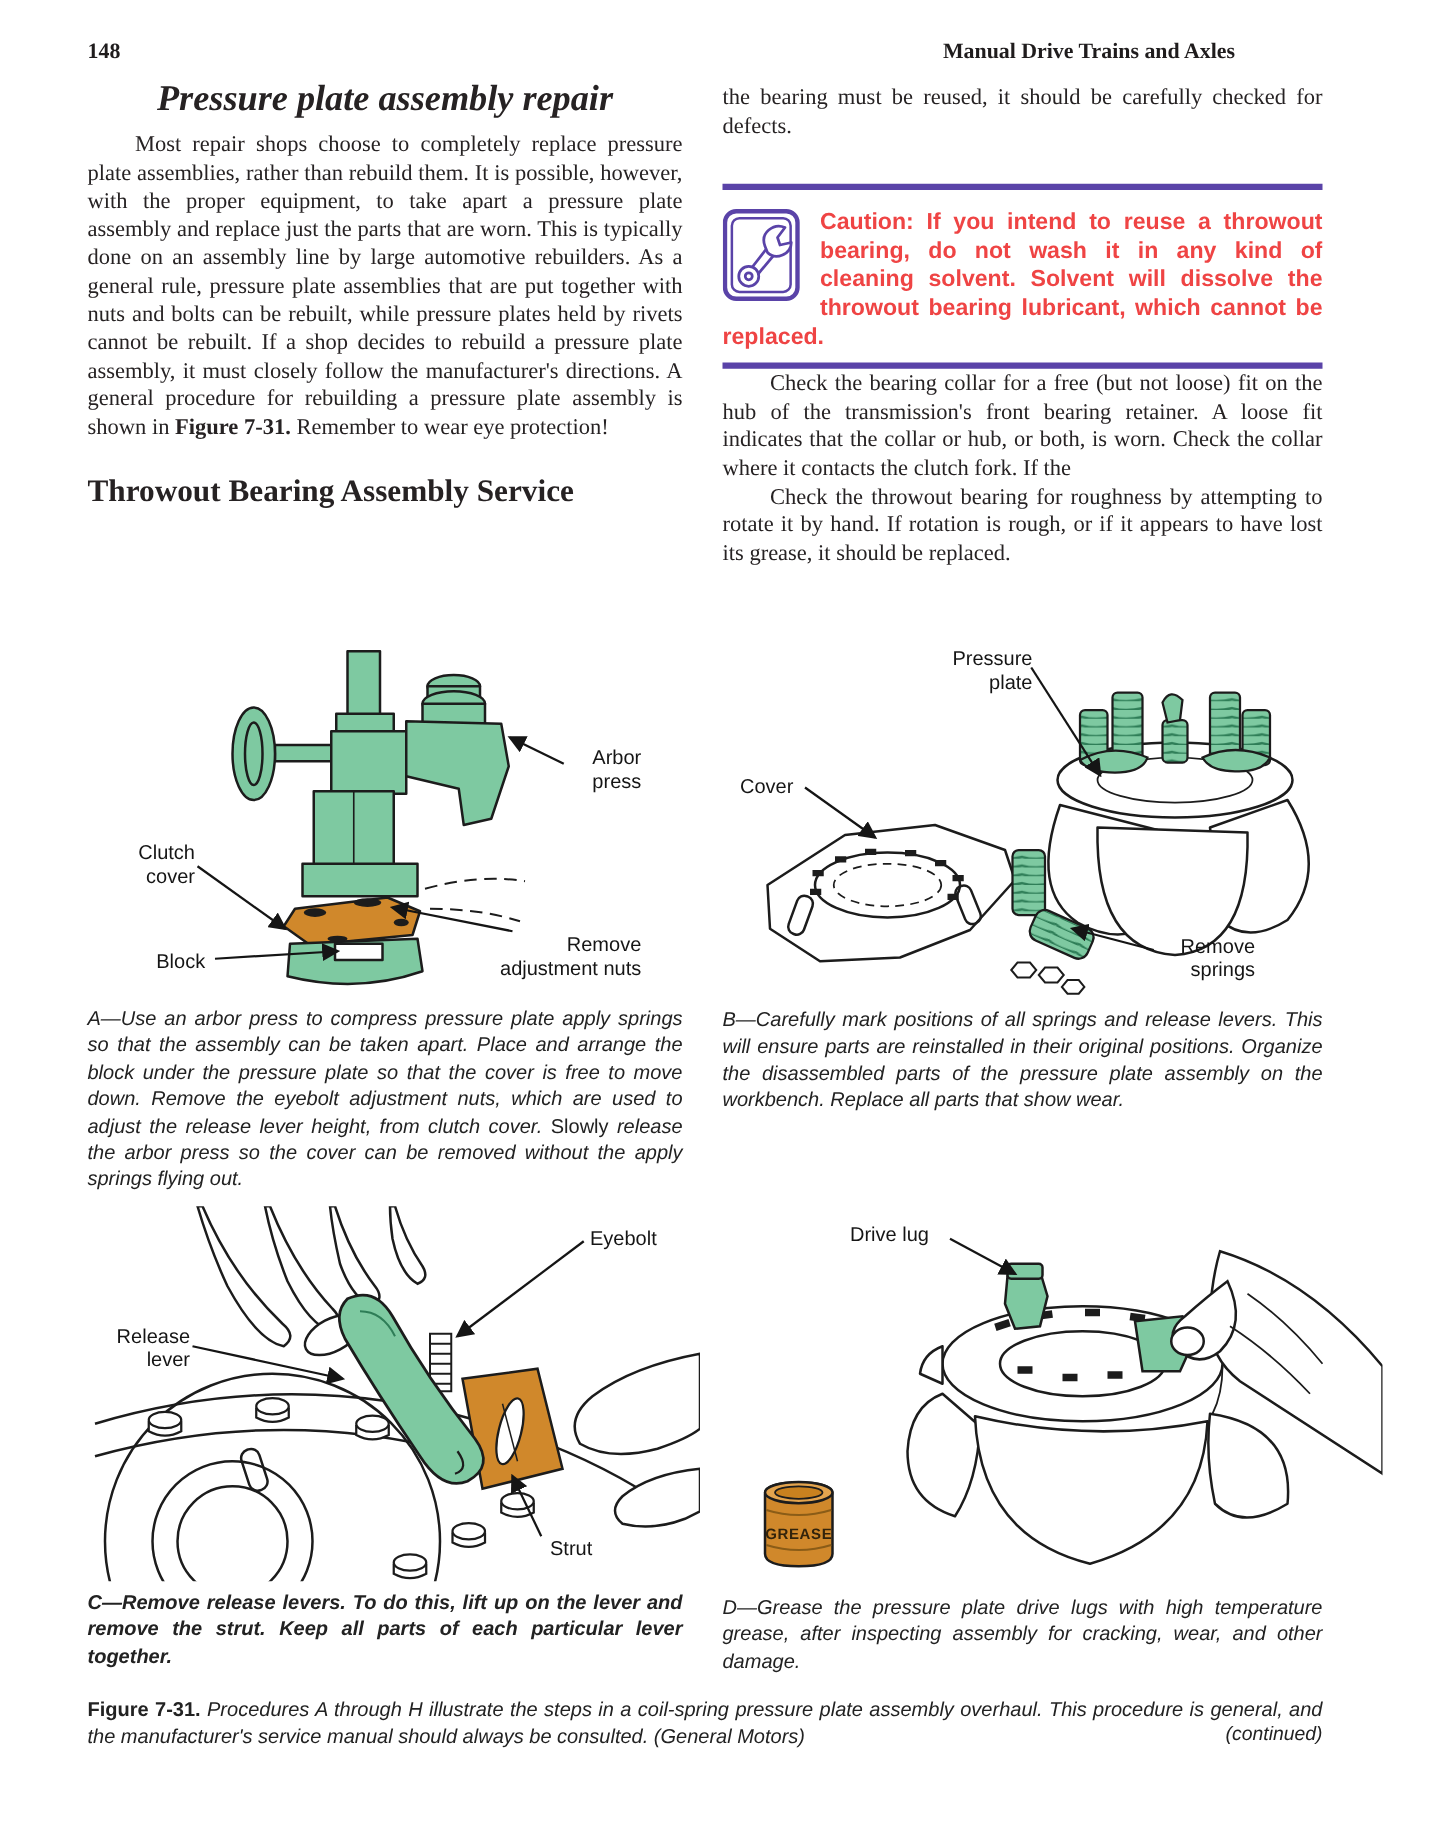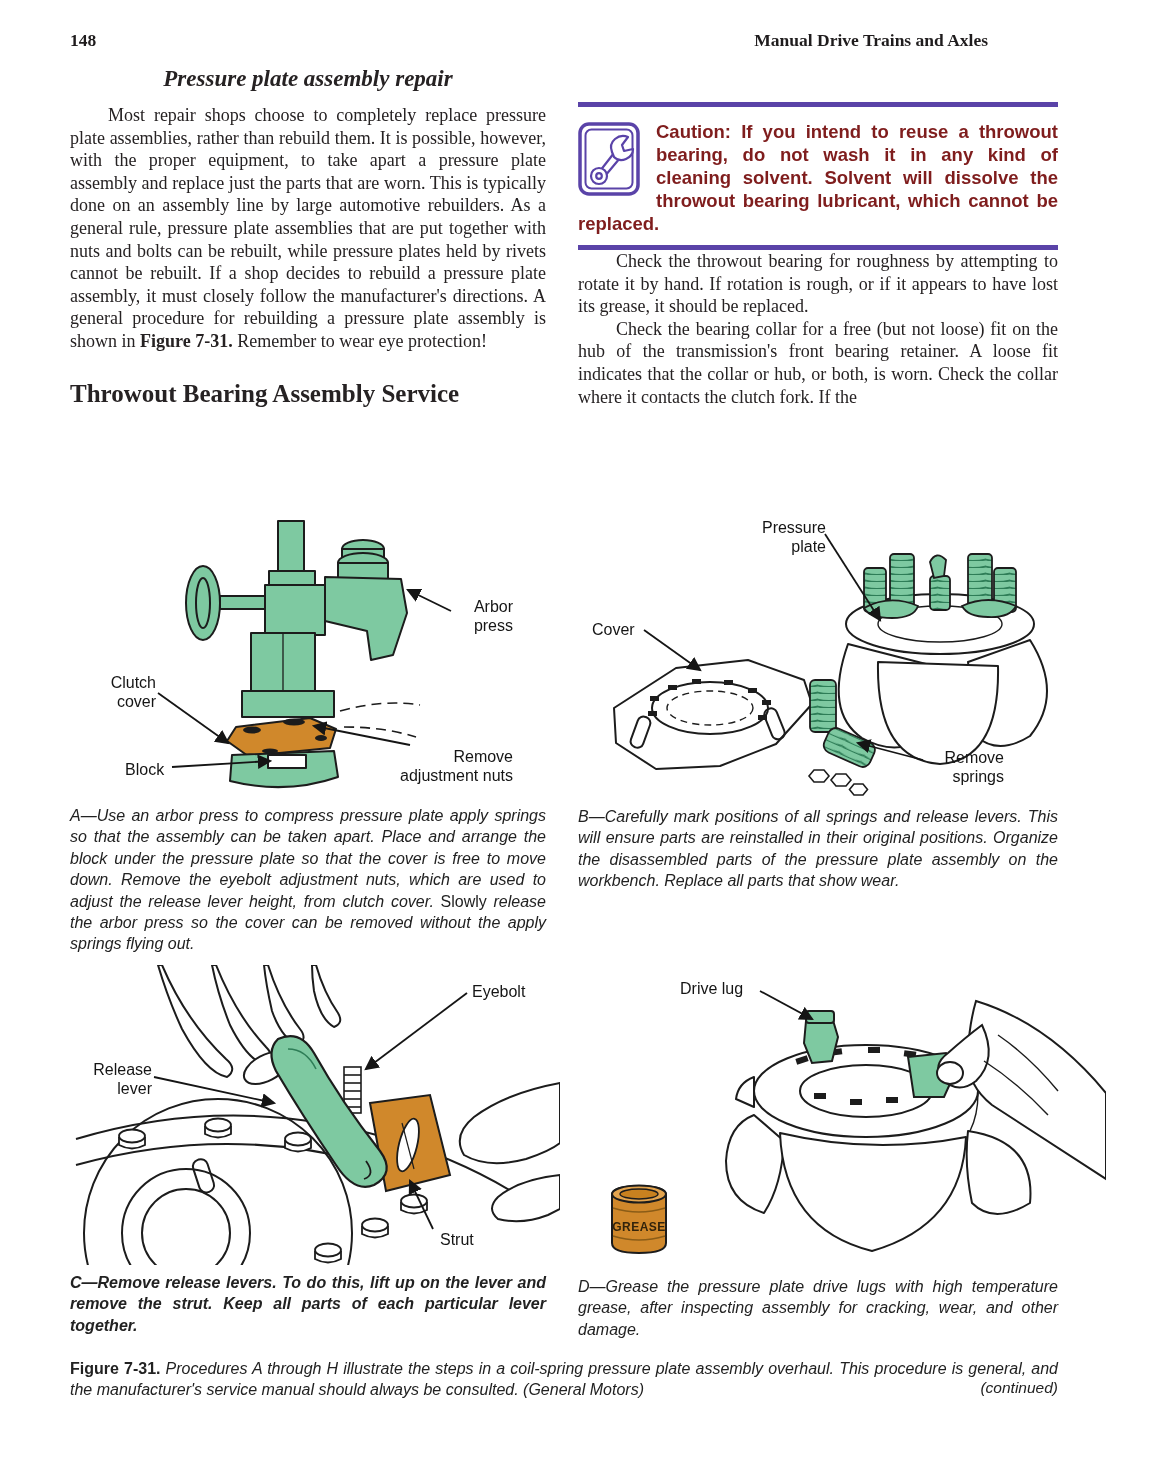--- a/index.html
+++ b/index.html
@@ -1,32 +1,32 @@
 <!DOCTYPE html>
 <html><head>
 <meta charset="utf-8">
 <style>
   html,body{margin:0;padding:0;background:#ffffff;}
   .page{position:relative;width:1156px;height:1477px;background:#fff;overflow:hidden;
         font-family:"Liberation Serif",serif;color:#262223;}
   .abs{position:absolute;}
   .hdr{font-weight:bold;font-size:17.5px;color:#1f1c1d;}
-  .h-italic{font-style:italic;font-weight:bold;font-size:23px;line-height:26px;
+  .h-italic{font-style:italic;font-weight:bold;font-size:29px;line-height:26px;
             text-align:center;margin:0 0 12px 0;}
   .h-italic.mt{margin-top:46px;margin-bottom:10px;}
   .h-main{font-weight:bold;font-size:25px;line-height:30px;margin:26px 0 13px 0;}
   .body-text{font-size:18px;line-height:22.6px;text-align:justify;margin:0;}
   .ind{text-indent:38px;}
   .rule{height:5px;background:#5a43a8;}
   .rule-top{margin:36px 0 13px 0;}
   .rule-bottom{margin:10px 0 0 0;}
   .caution{overflow:hidden;margin:0;}
   .caution-icon{float:left;width:62px;height:74px;margin:2px 16px 2px 0;}
   .caution-text{font-family:"Liberation Sans",sans-serif;font-weight:bold;font-size:18.5px;
-                line-height:23px;text-align:justify;color:#7f1d1d;margin:0;}
+                line-height:23px;text-align:justify;color:#ef4444;margin:0;}
   .fig{position:absolute;}
   .fig-art{position:absolute;left:0;top:0;width:100%;height:100%;}
   .fig-label{position:absolute;font-family:"Liberation Sans",sans-serif;font-size:16px;
              line-height:19px;color:#151515;text-align:right;}
   .fig-label.la{text-align:left;}
   .fig-cap{position:absolute;font-family:"Liberation Sans",sans-serif;font-style:italic;
            font-size:16px;line-height:21.4px;color:#222;text-align:justify;}
   .roman{font-style:normal;}
   .fig-main-cap b{font-style:normal;font-weight:bold;}
   .continued{position:absolute;font-family:"Liberation Sans",sans-serif;font-style:italic;
@@ -40,37 +40,38 @@
   <div class="abs hdr" style="left:70px;top:30px;text-align:center;">148</div>
   <div class="abs hdr" style="right:168px;top:30px;">Manual Drive Trains and Axles</div>
 
   <div class="abs" style="left:70px;top:66px;width:476px;">
     <h3 class="h-italic">Pressure plate assembly repair</h3>
     <p class="body-text ind"><span>Most repair shops choose to completely replace pressure plate assemblies, rather than rebuild them. It is possible, however, with the proper equipment, to take apart a pressure plate assembly and replace just the parts that are worn. This is typically done on an assembly line by large automotive rebuilders. As a general rule, pressure plate assemblies that are put together with nuts and bolts can be rebuilt, while pressure plates held by rivets cannot be rebuilt. If a shop decides to rebuild a pressure plate assembly, it must closely follow the manufacturer's directions. A general procedure for rebuilding a pressure plate assembly is shown in </span><b>Figure 7-31.</b><span> Remember to wear eye protection!</span></p>
     <h2 class="h-main">Throwout Bearing Assembly Service</h2>
   </div>
 
   <div class="abs" style="left:578px;top:66px;width:480px;">
+    <p class="body-text">the bearing must be reused, it should be carefully checked for defects.</p>
     <div class="rule rule-top"></div>
     <div class="caution">
       <svg class="caution-icon" viewBox="0 0 62 74">
         <rect x="2" y="2" width="58" height="70" rx="9" fill="#fff" stroke="#5a43a8" stroke-width="3.5"></rect>
         <rect x="7.5" y="7.5" width="47" height="59" rx="6" fill="none" stroke="#5a43a8" stroke-width="2"></rect>
         <g stroke="#5a43a8" stroke-width="2.2" fill="#fff" stroke-linejoin="round">
           <path d="M22 49 L36 31 L42 36 L27 54 Z"></path>
           <circle cx="21" cy="54" r="8"></circle>
           <circle cx="21" cy="54" r="2.8" fill="none"></circle>
           <path d="M34 30 q-3 -8 3 -13 q6 -5 13 -2 l-6 8 l2 6 l9 -2 q0 7 -7 10 q-7 3 -12 -2 z"></path>
         </g>
       </svg>
       <p class="caution-text">Caution: If you intend to reuse a throwout bearing, do not wash it in any kind of cleaning solvent. Solvent will dissolve the throwout bearing lubricant, which cannot be replaced.</p>
     </div>
     <div class="rule rule-bottom"></div>
+    <p class="body-text ind">Check the bearing collar for a free (but not loose) fit on the hub of the transmission's front bearing retainer. A loose fit indicates that the collar or hub, or both, is worn. Check the collar where it contacts the clutch fork. If the</p>
     <p class="body-text ind">Check the throwout bearing for roughness by attempting to rotate it by hand. If rotation is rough, or if it appears to have lost its grease, it should be replaced.</p>
-    <p class="body-text ind">Check the bearing collar for a free (but not loose) fit on the hub of the transmission's front bearing retainer. A loose fit indicates that the collar or hub, or both, is worn. Check the collar where it contacts the clutch fork. If the</p>
   </div>
 
   <div class="fig" style="left:70px;top:515px;width:476px;height:285px;">
     <svg class="fig-art" viewBox="0 0 476 285">
       <defs>
         <marker id="arwA" viewBox="0 0 10 10" refX="8.5" refY="5" markerWidth="8" markerHeight="8" orient="auto">
           <path d="M0 0 L10 5 L0 10 Z" fill="#151515"></path>
           </marker>
       </defs>
       <g stroke="#1c1c1c" stroke-width="2" fill="#7ec9a1" stroke-linejoin="round">

